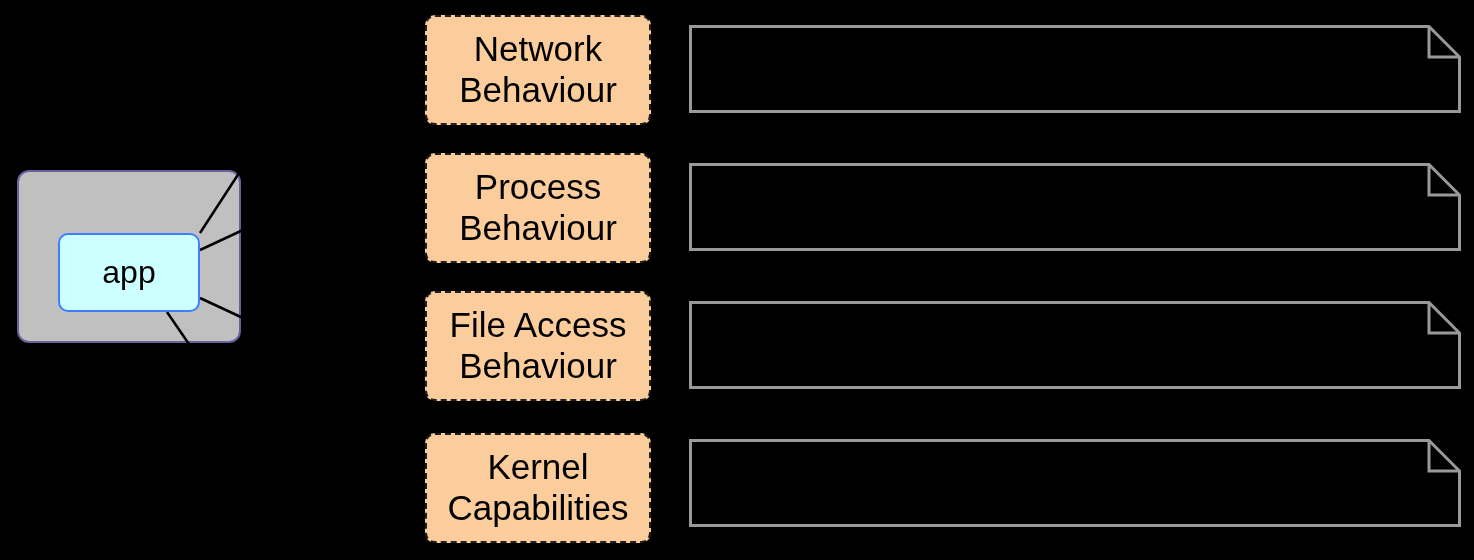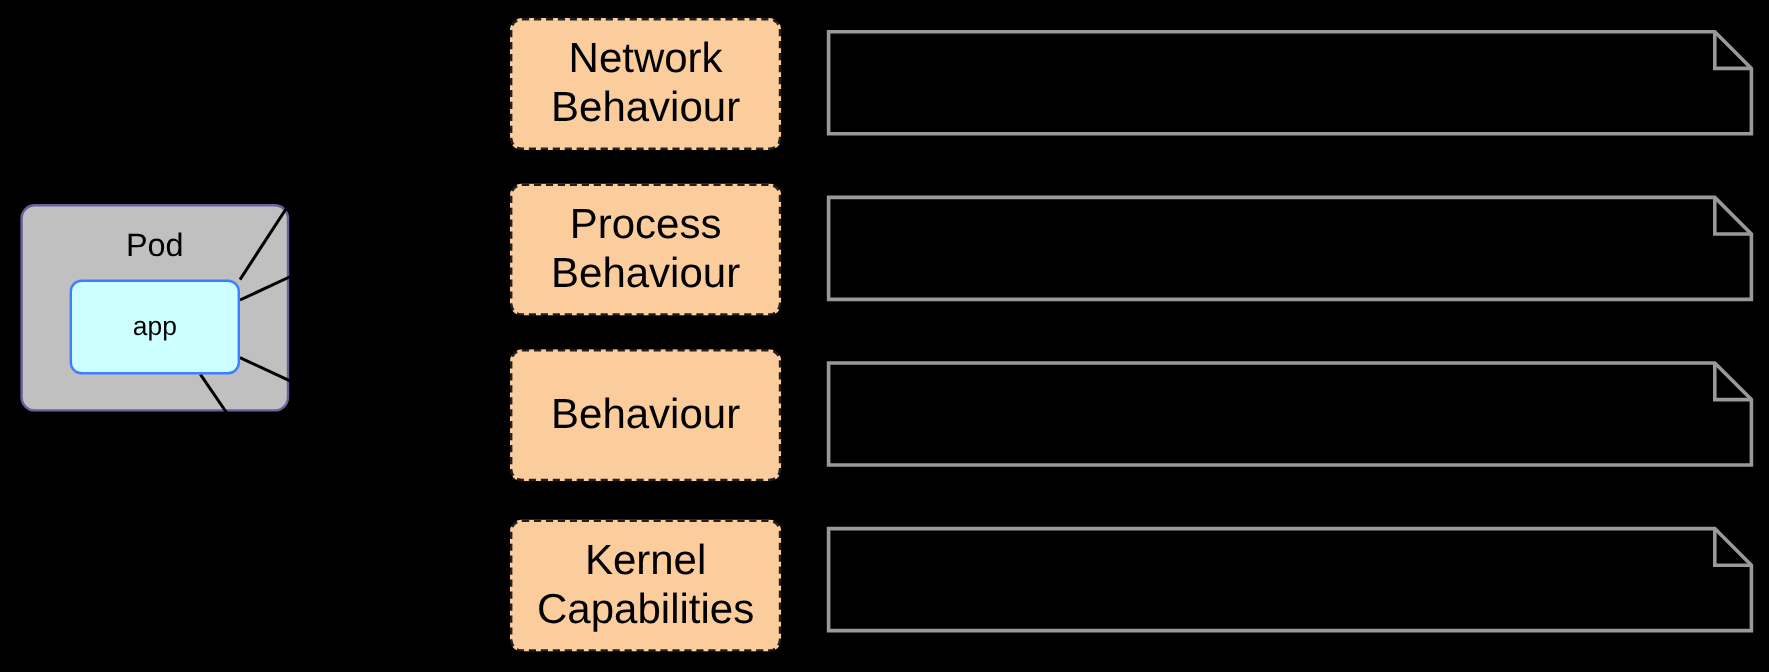--- a/index.html
+++ b/index.html
@@ -63,21 +63,21 @@
     box-sizing: border-box;
     background: #ccffff;
     border: 2px solid #3f7fff;
     border-radius: 10px;
     display: flex;
     flex-direction: column;
     align-items: center;
     justify-content: center;
   }
   .app-container-box .line {
-    font-size: 22px;
+    font-size: 32px;
     color: #000000;
     line-height: 1.12;
     white-space: nowrap;
   }
 
   
   .behaviour-card {
     position: absolute;
     left: 425px;
     width: 226px;
@@ -131,38 +131,38 @@
 
     <div class="pod-box"></div>
 
     <svg id="pod-lines" viewBox="0 0 224 173">
       <line x1="183" y1="63" x2="224" y2="0" stroke="#000000" stroke-width="2.5"></line>
       <line x1="183" y1="80" x2="226" y2="60" stroke="#000000" stroke-width="2.5"></line>
       <line x1="183" y1="128" x2="226" y2="148" stroke="#000000" stroke-width="2.5"></line>
       <line x1="150" y1="142" x2="176" y2="180" stroke="#000000" stroke-width="2.5"></line>
     </svg>
 
-    <div class="pod-label">Pod</div>
 
     <div class="app-container-box">
       <div class="line">app</div>
     </div>
   </div>
 
   <div class="behaviour-card" style="top:15px;">
     <div class="line">Network</div>
     <div class="line">Behaviour</div>
   </div>
 
   <div class="behaviour-card" style="top:153px;">
     <div class="line">Process</div>
     <div class="line">Behaviour</div>
   </div>
 
   <div class="behaviour-card" style="top:291px;">
+    <div class="line">File Access</div>
     <div class="line">Behaviour</div>
   </div>
 
   <div class="behaviour-card" style="top:433px;">
     <div class="line">Kernel</div>
     <div class="line">Capabilities</div>
   </div>
 
   <div class="doc-shape" style="top:25px;">
     <svg viewBox="0 0 772 88" preserveAspectRatio="none">

